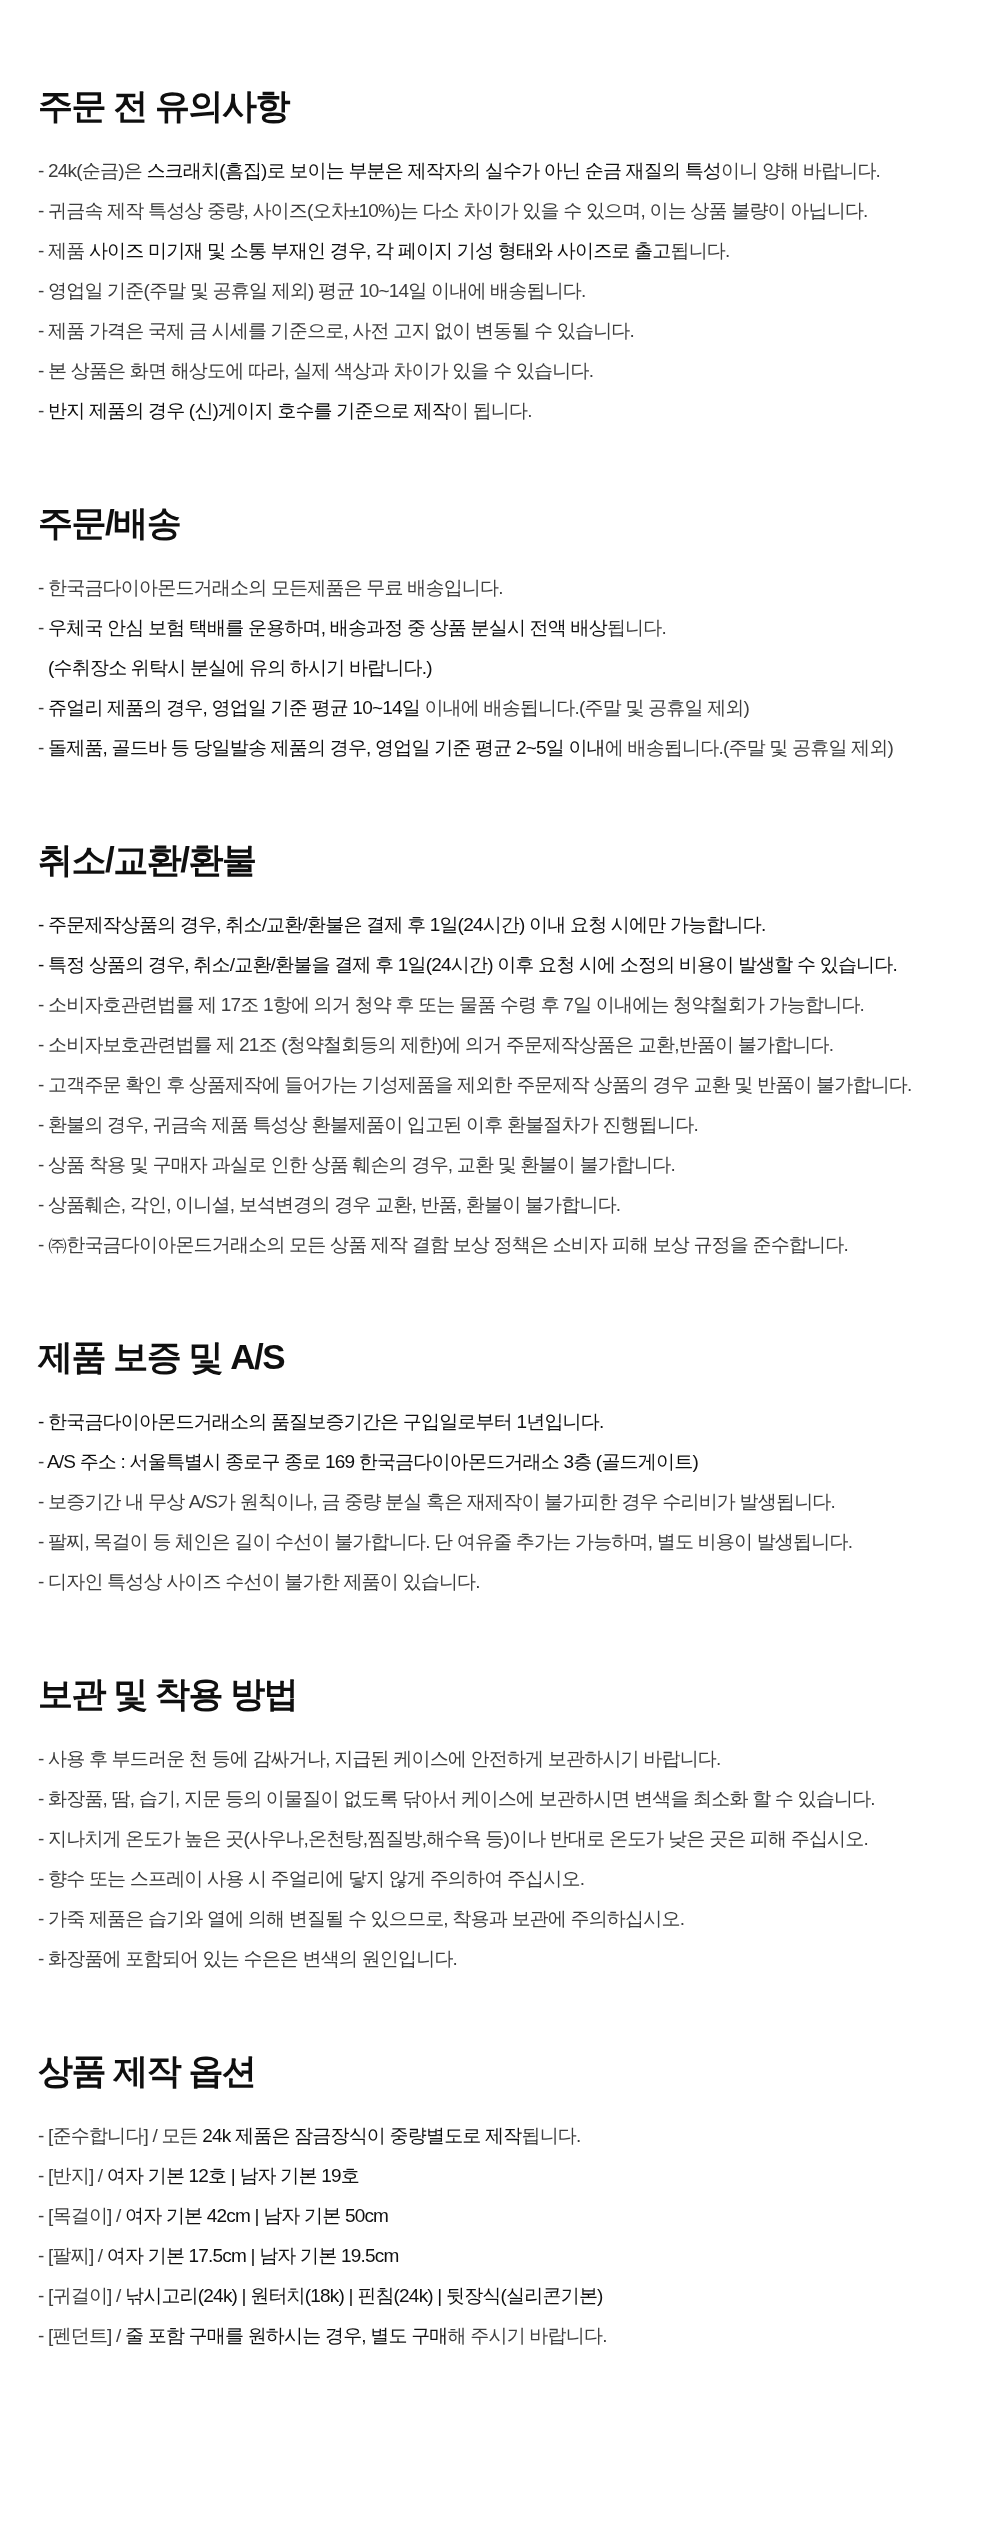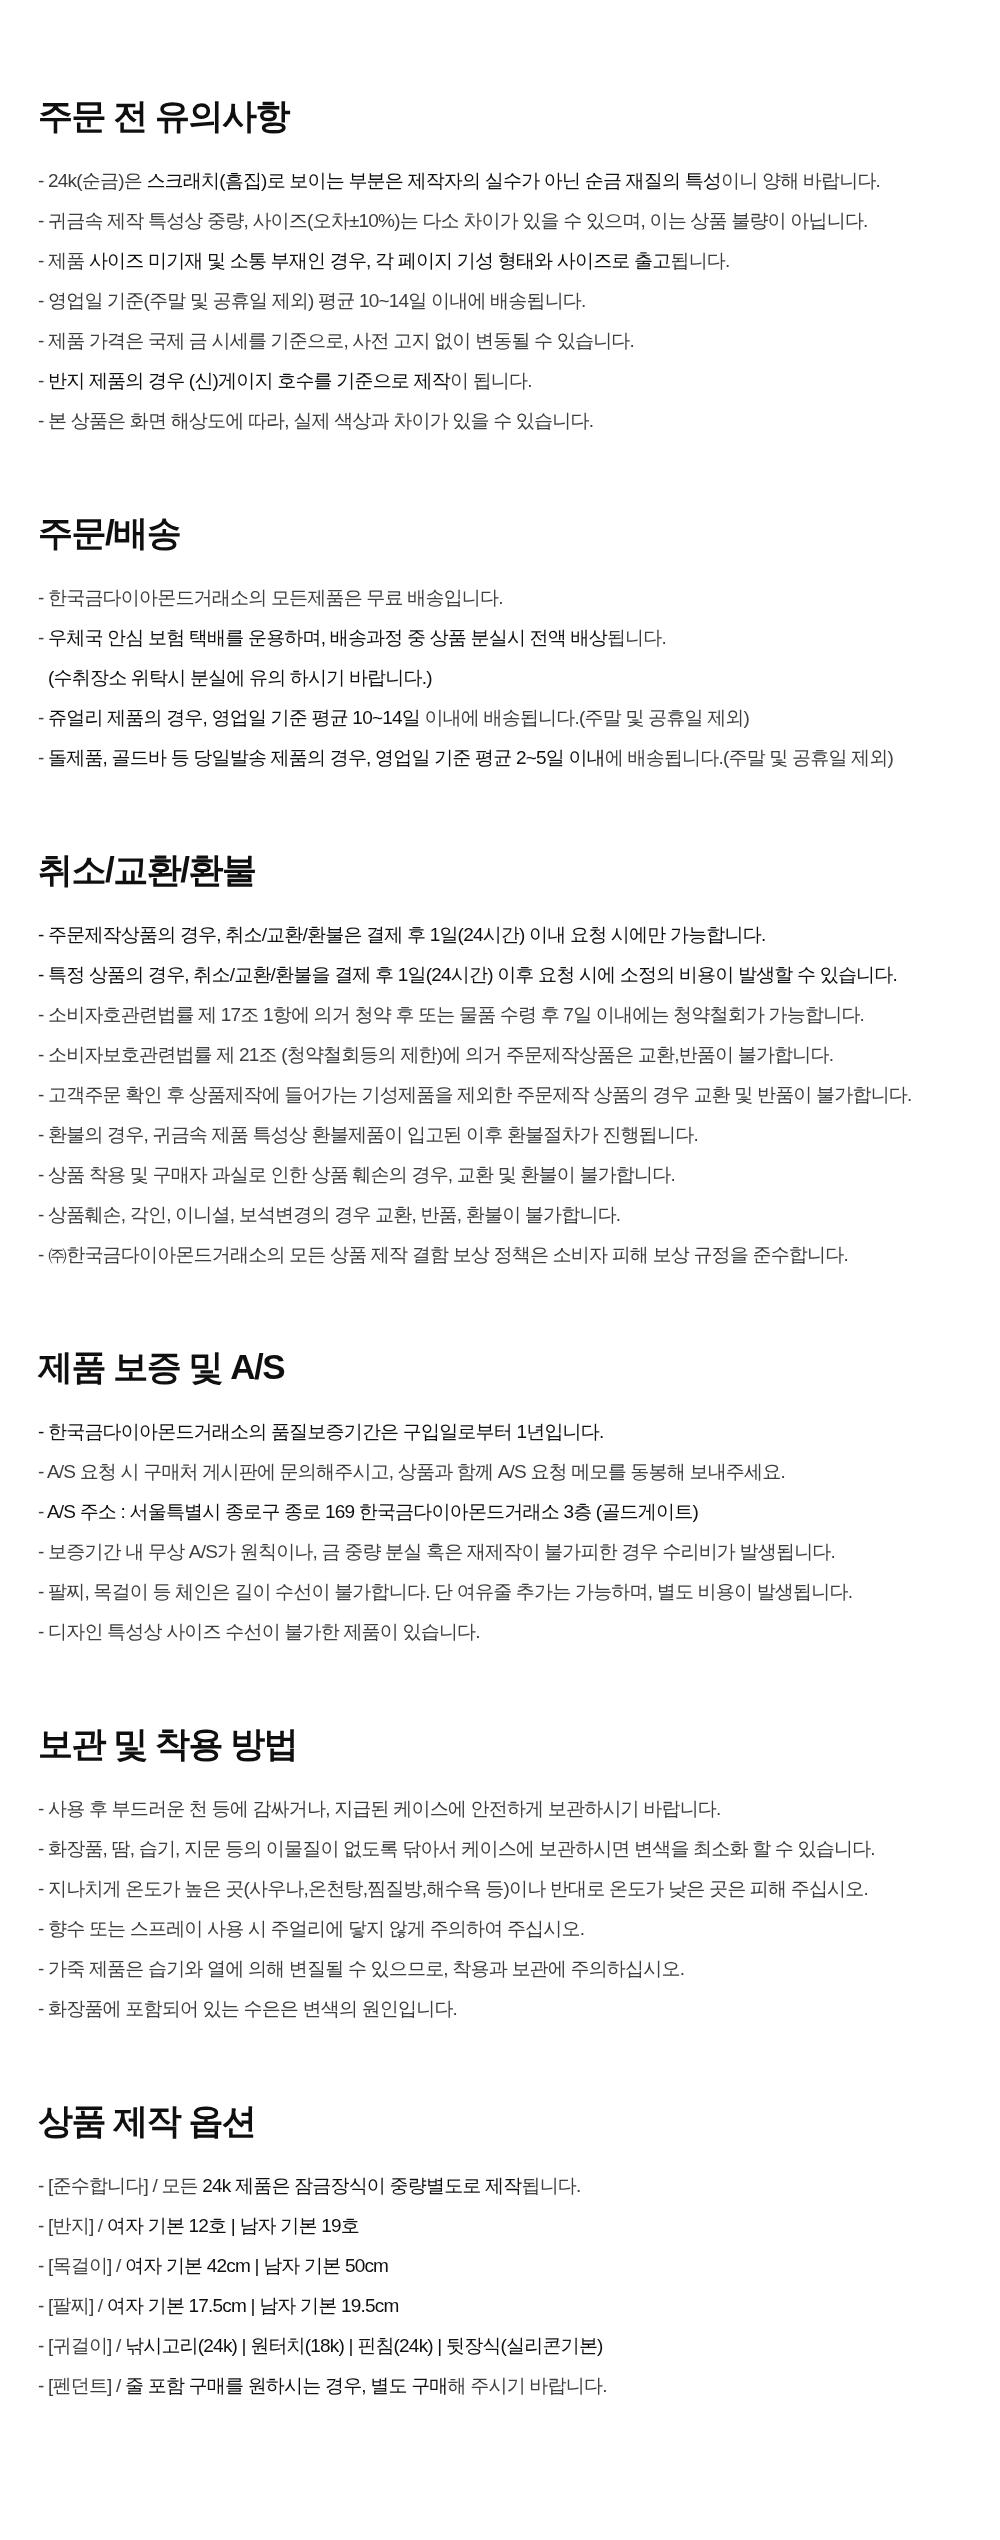--- a/index.html
+++ b/index.html
@@ -14,21 +14,21 @@
     font-family: "Liberation Sans", "DejaVu Sans", sans-serif;
   }
   .page {
     padding: 84px 20px 0 38px;
     box-sizing: border-box;
   }
   section.notice-section {
     margin: 0 0 74px 0;
   }
   h2.section-title {
-    margin: 14px 0 28px 0;
+    margin: 4px 0 28px 0;
     font-size: 35px;
     line-height: 1;
     font-weight: 800;
     color: #0f0f0f;
     letter-spacing: -1.5px;
   }
   ul.section-items {
     list-style: none;
     margin: 0;
     padding: 0;
@@ -54,22 +54,22 @@
 
 <main class="page">
     <section class="notice-section">
       <h2 class="section-title">주문 전 유의사항</h2>
       <ul class="section-items">
         <li class="notice-item"><span class="run-normal">- 24k(순금)은 </span><span class="run-bold">스크래치(흠집)로 보이는 부분은 제작자의 실수가 아닌 순금 재질의 특성</span><span class="run-normal">이니 양해 바랍니다.</span></li>
         <li class="notice-item"><span class="run-normal">- 귀금속 제작 특성상 중량, 사이즈(오차±10%)는 다소 차이가 있을 수 있으며, 이는 상품 불량이 아닙니다.</span></li>
         <li class="notice-item"><span class="run-normal">- 제품 </span><span class="run-bold">사이즈 미기재 및 소통 부재인 경우, 각 페이지 기성 형태와 사이즈로 출고</span><span class="run-normal">됩니다.</span></li>
         <li class="notice-item"><span class="run-normal">- 영업일 기준(주말 및 공휴일 제외) 평균 10~14일 이내에 배송됩니다.</span></li>
         <li class="notice-item"><span class="run-normal">- 제품 가격은 국제 금 시세를 기준으로, 사전 고지 없이 변동될 수 있습니다.</span></li>
+        <li class="notice-item"><span class="run-normal">- 본 상품은 화면 해상도에 따라, 실제 색상과 차이가 있을 수 있습니다.</span></li>
         <li class="notice-item"><span class="run-normal">- </span><span class="run-bold">반지 제품의 경우 (신)게이지 호수를 기준으로 제작</span><span class="run-normal">이 됩니다.</span></li>
-        <li class="notice-item"><span class="run-normal">- 본 상품은 화면 해상도에 따라, 실제 색상과 차이가 있을 수 있습니다.</span></li>
       </ul>
     </section>
     <section class="notice-section">
       <h2 class="section-title">주문/배송</h2>
       <ul class="section-items">
         <li class="notice-item"><span class="run-normal">- 한국금다이아몬드거래소의 모든제품은 무료 배송입니다.</span></li>
         <li class="notice-item"><span class="run-normal">- </span><span class="run-bold">우체국 안심 보험 택배를 운용하며, 배송과정 중 상품 분실시 전액 배상</span><span class="run-normal">됩니다.</span></li>
         <li class="notice-item indent"><span class="run-bold">(수취장소 위탁시 분실에 유의 하시기 바랍니다.)</span></li>
         <li class="notice-item"><span class="run-normal">- </span><span class="run-bold">쥬얼리 제품의 경우, 영업일 기준 평균 10~14일</span><span class="run-normal"> 이내에 배송됩니다.(주말 및 공휴일 제외)</span></li>
         <li class="notice-item"><span class="run-normal">- </span><span class="run-bold">돌제품, 골드바 등 당일발송 제품의 경우, 영업일 기준 평균 2~5일 이내</span><span class="run-normal">에 배송됩니다.(주말 및 공휴일 제외)</span></li>
@@ -86,21 +86,20 @@
         <li class="notice-item"><span class="run-normal">- 환불의 경우, 귀금속 제품 특성상 환불제품이 입고된 이후 환불절차가 진행됩니다.</span></li>
         <li class="notice-item"><span class="run-normal">- 상품 착용 및 구매자 과실로 인한 상품 훼손의 경우, 교환 및 환불이 불가합니다.</span></li>
         <li class="notice-item"><span class="run-normal">- 상품훼손, 각인, 이니셜, 보석변경의 경우 교환, 반품, 환불이 불가합니다.</span></li>
         <li class="notice-item"><span class="run-normal">- ㈜한국금다이아몬드거래소의 모든 상품 제작 결함 보상 정책은 소비자 피해 보상 규정을 준수합니다.</span></li>
       </ul>
     </section>
     <section class="notice-section">
       <h2 class="section-title">제품 보증 및 A/S</h2>
       <ul class="section-items">
         <li class="notice-item"><span class="run-bold">- 한국금다이아몬드거래소의 품질보증기간은 구입일로부터 1년입니다.</span></li>
-        <li class="notice-item"><span class="run-normal">- A/S 요청 시 구매처 게시판에 문의해주시고, 상품과 함께 A/S 요청 메모를 동봉해 보내주세요.</span></li>
         <li class="notice-item"><span class="run-normal">- </span><span class="run-bold">A/S 주소 : 서울특별시 종로구 종로 169 한국금다이아몬드거래소 3층 (골드게이트)</span></li>
         <li class="notice-item"><span class="run-normal">- 보증기간 내 무상 A/S가 원칙이나, 금 중량 분실 혹은 재제작이 불가피한 경우 수리비가 발생됩니다.</span></li>
         <li class="notice-item"><span class="run-normal">- 팔찌, 목걸이 등 체인은 길이 수선이 불가합니다. 단 여유줄 추가는 가능하며, 별도 비용이 발생됩니다.</span></li>
         <li class="notice-item"><span class="run-normal">- 디자인 특성상 사이즈 수선이 불가한 제품이 있습니다.</span></li>
       </ul>
     </section>
     <section class="notice-section">
       <h2 class="section-title">보관 및 착용 방법</h2>
       <ul class="section-items">
         <li class="notice-item"><span class="run-normal">- 사용 후 부드러운 천 등에 감싸거나, 지급된 케이스에 안전하게 보관하시기 바랍니다.</span></li>

